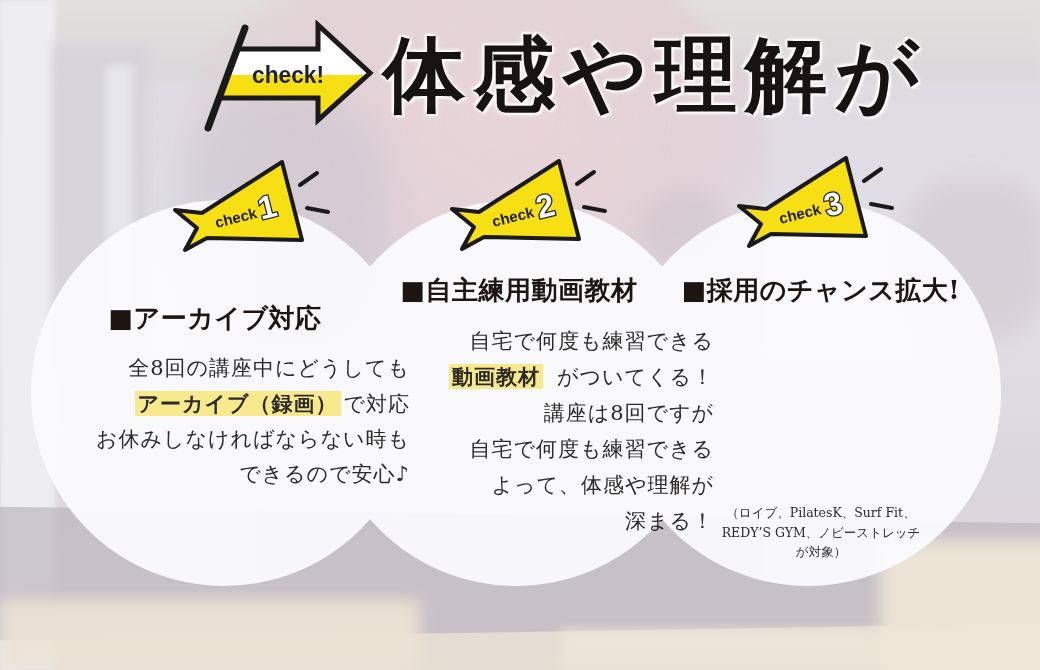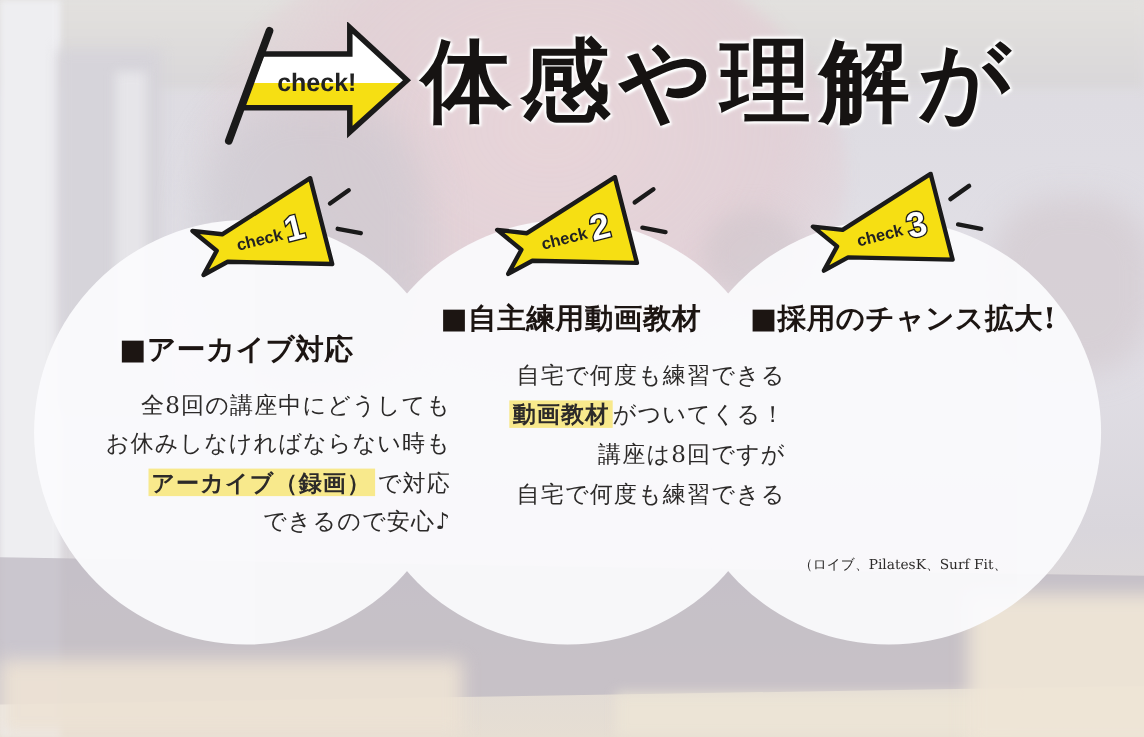--- a/index.html
+++ b/index.html
@@ -114,34 +114,38 @@
   <line x1="130" y1="25" x2="147" y2="13" stroke="#1a1a1a" stroke-width="4" stroke-linecap="round"></line>
   <line x1="137" y1="48" x2="158" y2="52" stroke="#1a1a1a" stroke-width="4" stroke-linecap="round"></line>
   <text x="66" y="63" text-anchor="middle" transform="rotate(-14 66 58)" font-family="Liberation Sans, sans-serif" font-weight="bold" font-size="15" fill="#222">check</text>
   <text x="99" y="59" text-anchor="middle" transform="rotate(-14 99 47)" font-family="Liberation Sans, sans-serif" font-weight="bold" font-size="32" fill="#fff" stroke="#1a1a1a" stroke-width="2.5" paint-order="stroke">3</text>
 </svg>
 
 <section class="col" style="left:20px;top:0;height:560px;margin-top:28px;">
   <h2 class="col-title">■アーカイブ対応</h2>
   <div class="col-body" style="top:323px;line-height:35px;">
     <span class="line"><span class="tx">全8回の講座中にどうしても</span></span>
+    <span class="line"><span class="hl">アーカイブ（録画）</span><span class="tx">で対応</span></span>
     <span class="line"><span class="tx">お休みしなければならない時も</span></span>
-    <span class="line"><span class="hl">アーカイブ（録画）</span><span class="tx">で対応</span></span>
     <span class="line"><span class="tx">できるので安心♪</span></span>
   </div>
 </section>
 
 <section class="col" style="left:324px;top:0;height:670px;">
   <h2 class="col-title">■自主練用動画教材</h2>
   <div class="col-body" style="top:323px;line-height:36px;">
     <span class="line"><span class="tx">自宅で何度も練習できる</span></span>
-    <span class="line"><span class="hl">動画教材</span><span class="tx" style="margin-left:0">がついてくる！</span></span>
+    <span class="line"><span class="hl">動画教材</span><span class="tx" style="margin-left:14px">がついてくる！</span></span>
     <span class="line"><span class="tx">講座は8回ですが</span></span>
     <span class="line"><span class="tx">自宅で何度も練習できる</span></span>
+    <span class="line"><span class="tx">よって、体感や理解が</span></span>
+    <span class="line"><span class="tx">深まる！</span></span>
   </div>
 </section>
 
 <section class="col" style="left:626px;top:0;height:670px;">
   <h2 class="col-title">■採用のチャンス拡大!</h2>
   <div class="note">
     <span class="line">（ロイブ、PilatesK、Surf Fit、</span>
+    <span class="line">REDY’S GYM、ノビーストレッチ</span>
+    <span class="line">が対象）</span>
   </div>
 </section>
 
 </body></html>

